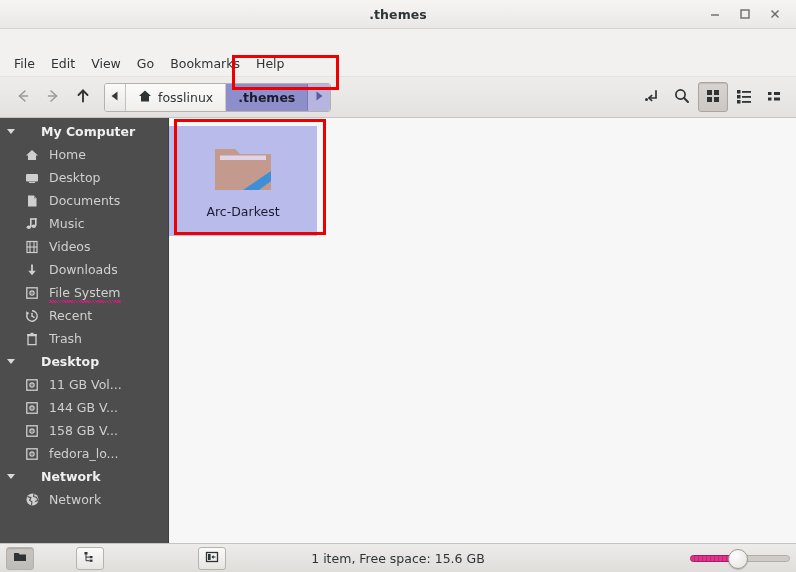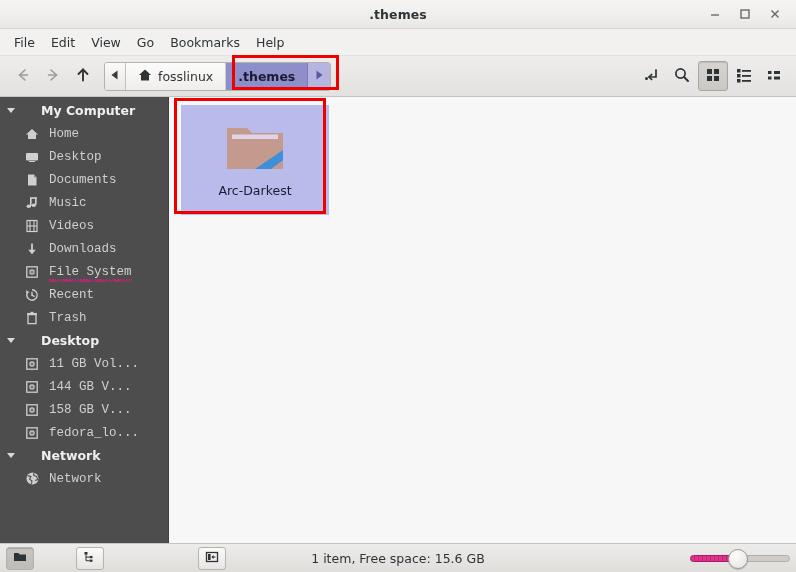--- a/index.html
+++ b/index.html
@@ -62,20 +62,21 @@
 
   
   .menubar {
     height: 26px;
     min-height: 26px;
     background: #f2f1f0;
     display: flex;
     align-items: center;
     padding-left: 6px;
     border-bottom: 1px solid #e4e2e0;
+    margin-top: 21px;
   }
   .menuitem {
     padding: 3px 8px;
     font-size: 12.5px;
     color: #2e3436;
     cursor: default;
     border-radius: 2px;
   }
 
   
@@ -188,21 +189,20 @@
     height: 17px;
   }
   .sb-item {
     display: flex;
     align-items: center;
     gap: 9px;
     padding: 2px 4px 2px 24px;
     cursor: default;
     height: 19px;
     color: #d0d0d0;
-    font-family: Liberation Mono, monospace;
   }
   .sb-icon {
     width: 16px; height: 16px;
     display: flex; align-items: center; justify-content: center;
     flex: 0 0 16px;
   }
   .sb-label {
     white-space: nowrap;
     overflow: hidden;
   }
@@ -219,21 +219,21 @@
   }
 
   .filearea {
     flex: 1;
     background: #f7f7f7;
     position: relative;
     overflow: hidden;
   }
   .fileitem {
     position: absolute;
-    left: 12px;
+    left: 0;
     top: 8px;
     width: 148px;
     height: 110px;
     display: flex;
     flex-direction: column;
     align-items: center;
     justify-content: flex-start;
     background: #b9bbea;
     cursor: default;
     padding-top: 14px;

